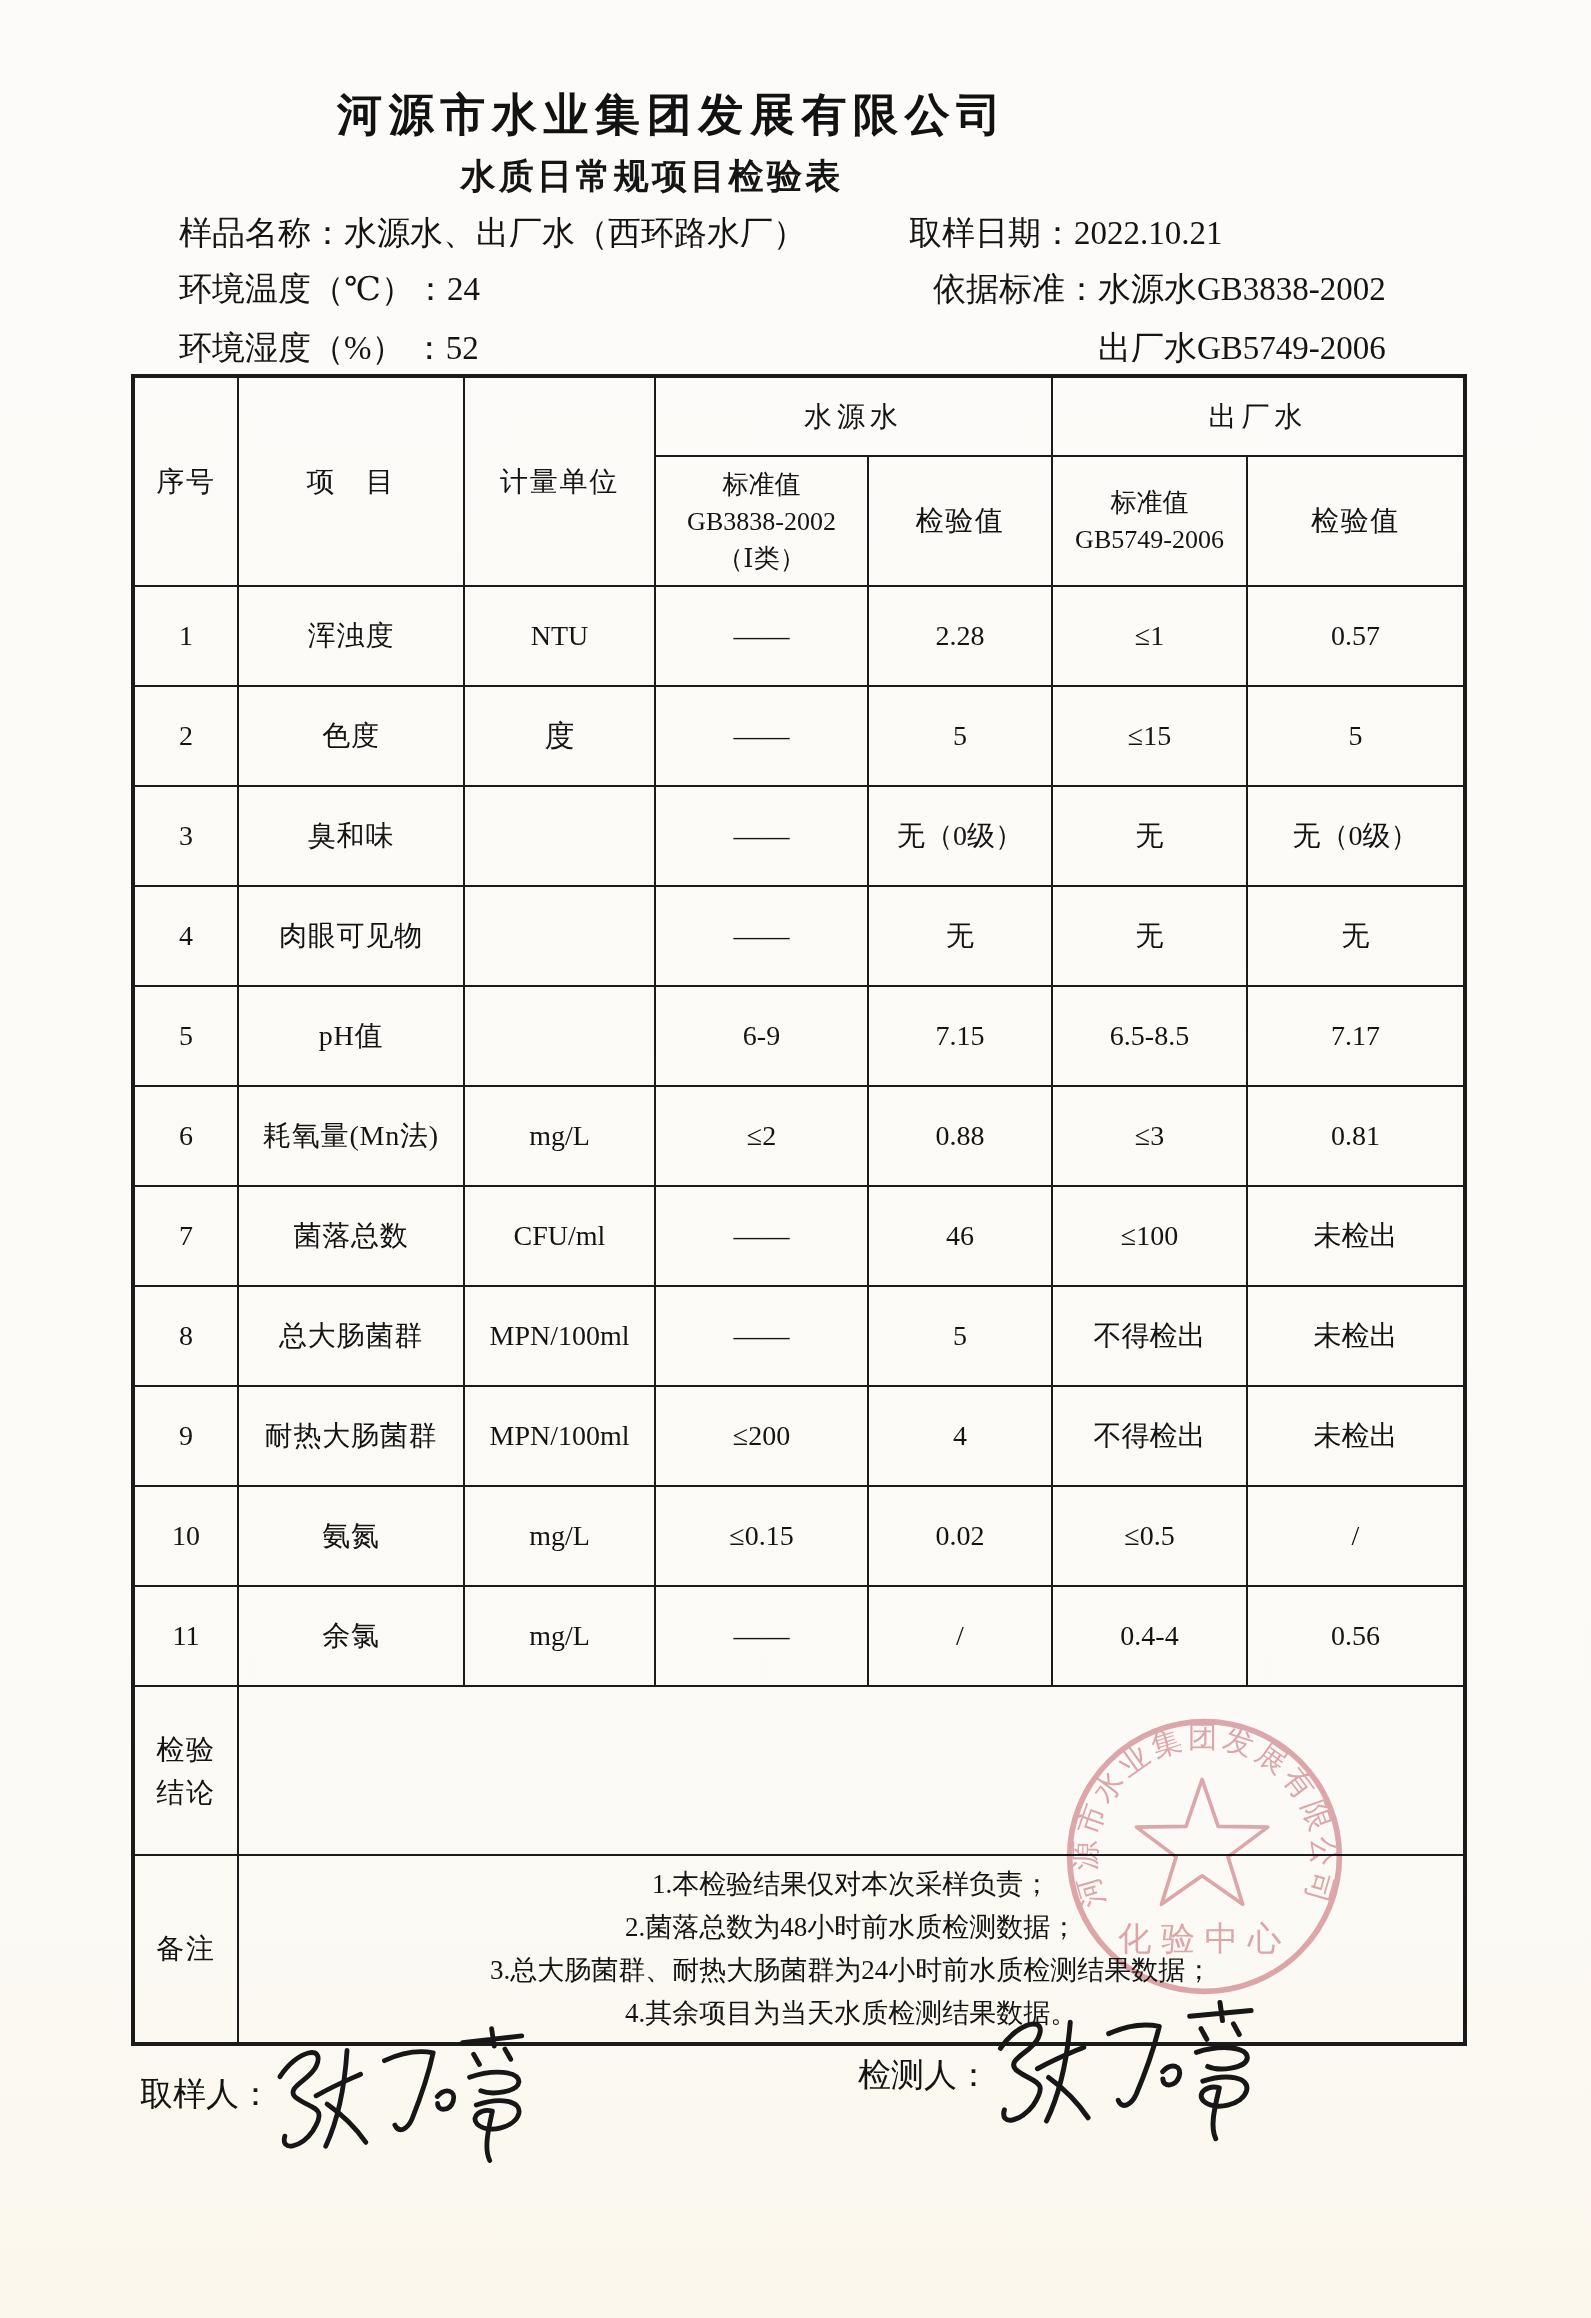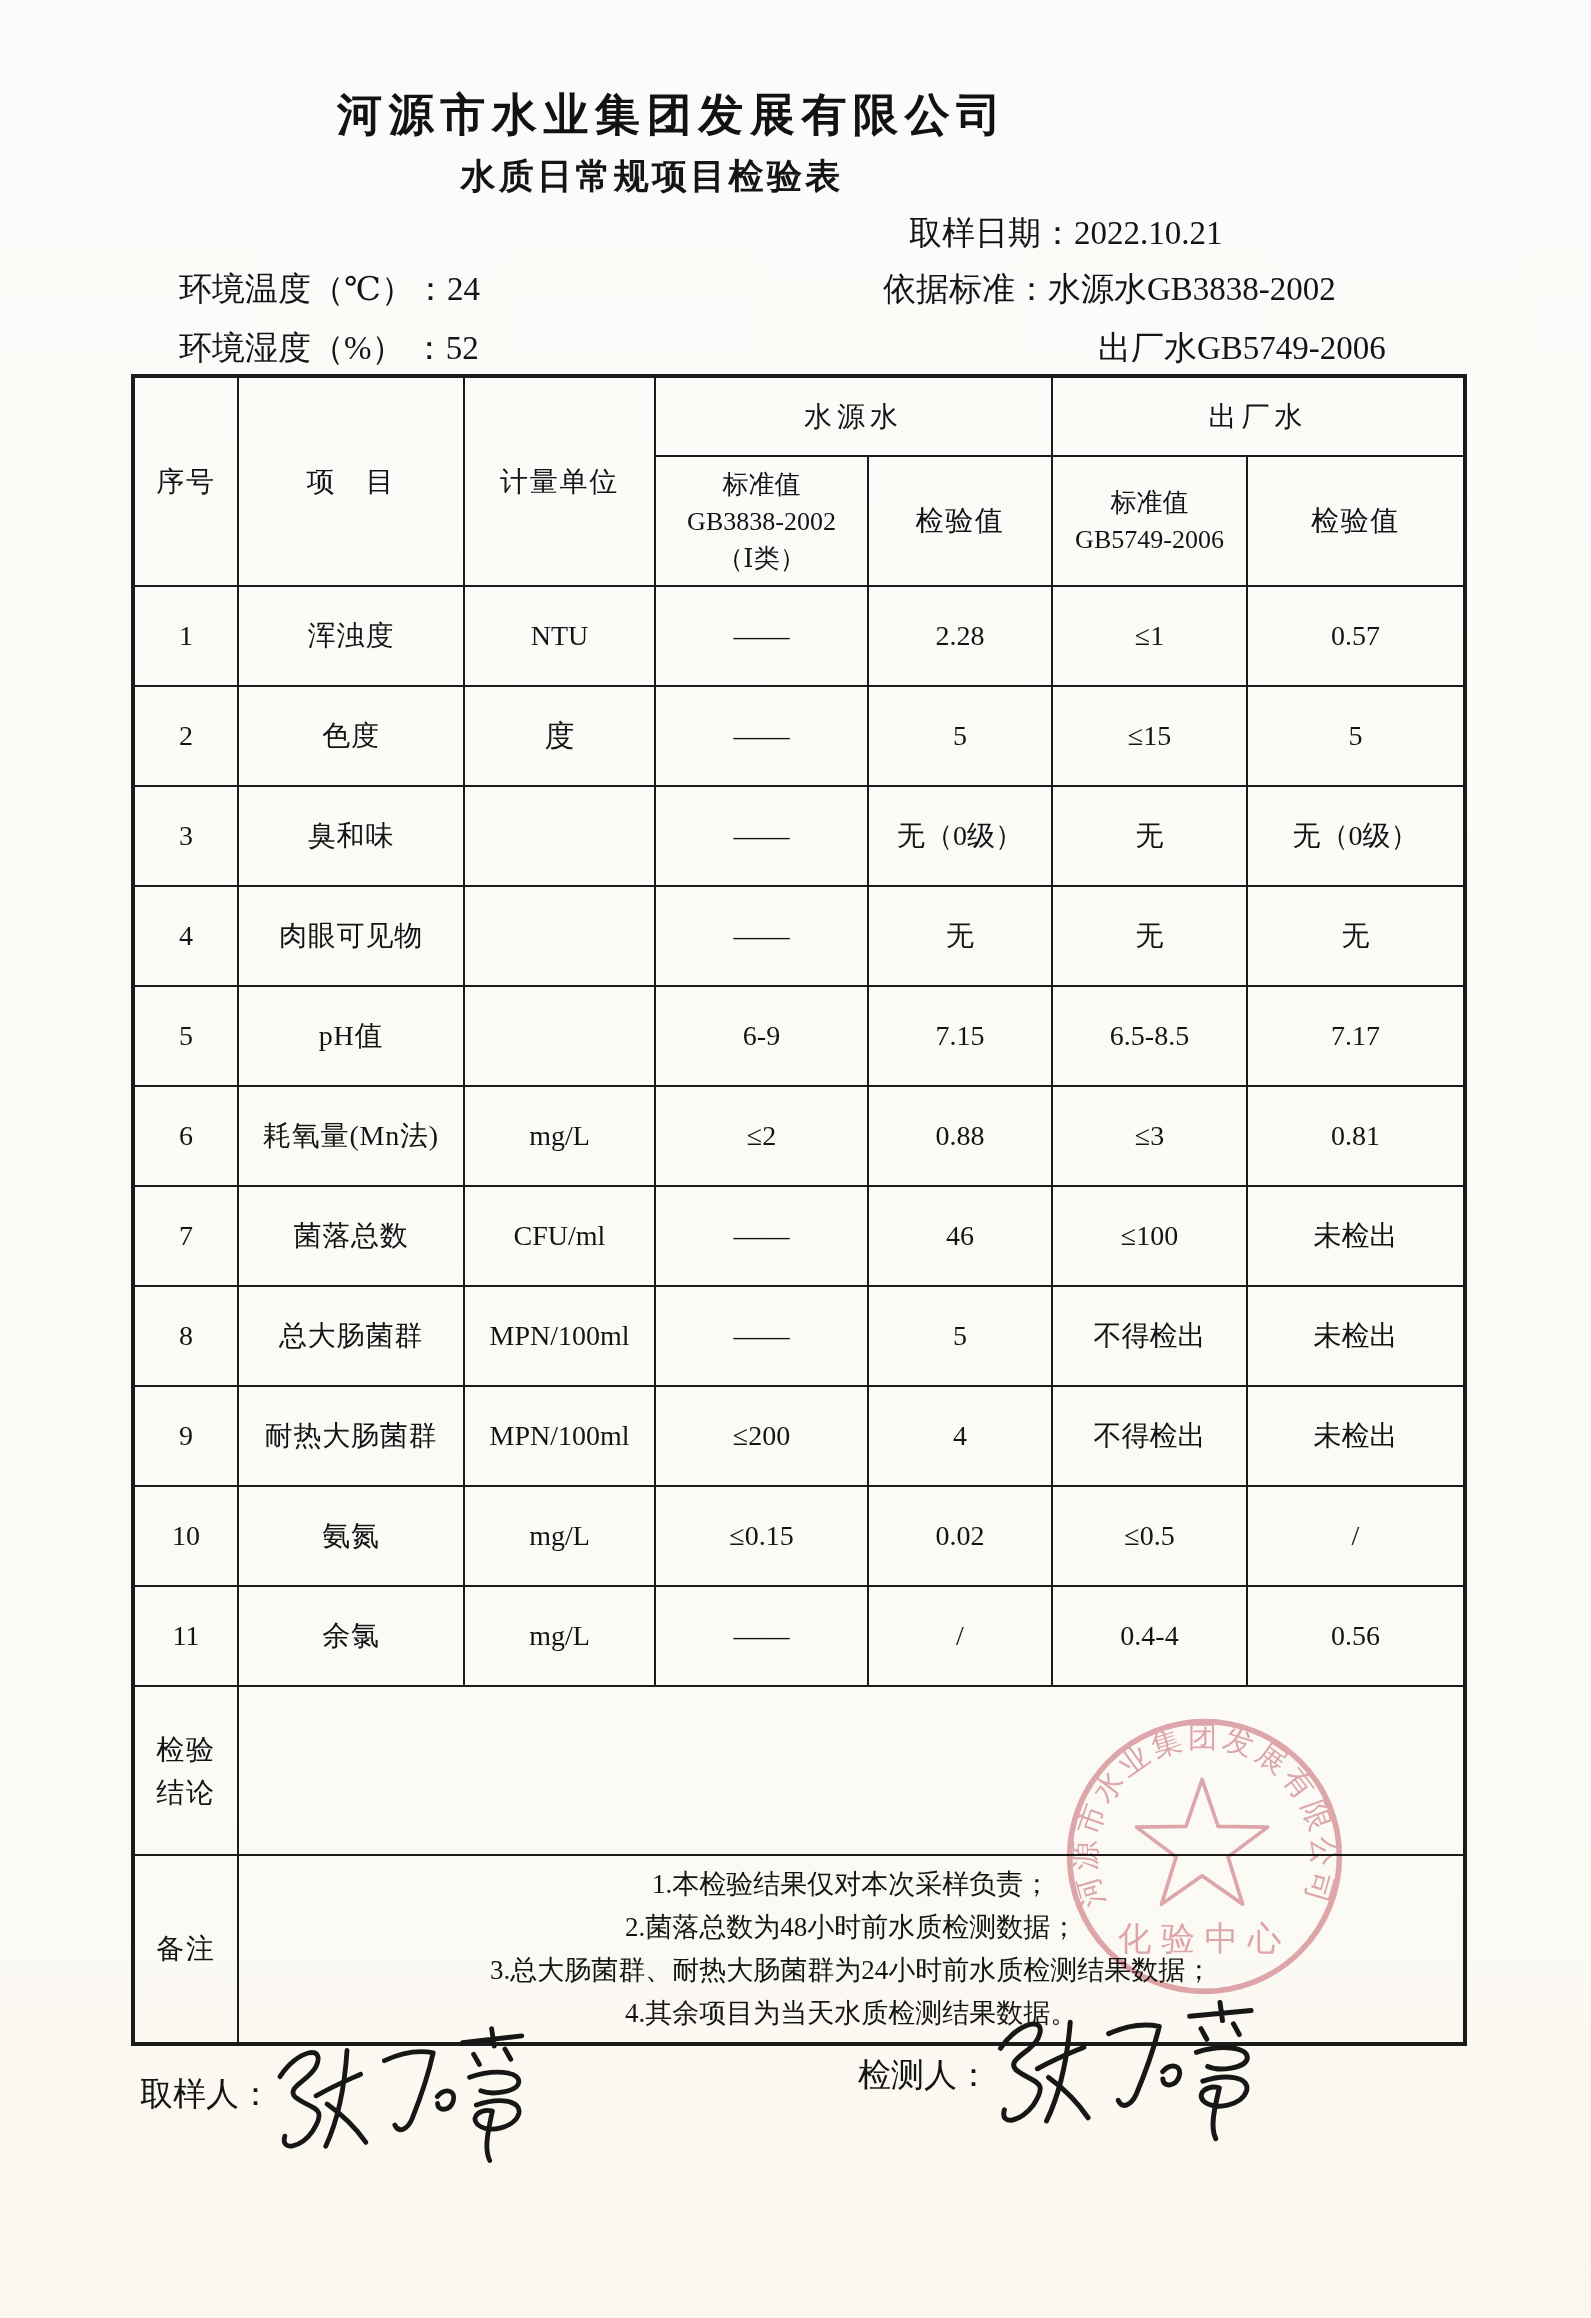--- a/index.html
+++ b/index.html
@@ -53,28 +53,31 @@
   }
 </style>
 </head>
 <body>
 
 <div class="sheet">
 
   <div class="company-title">河源市水业集团发展有限公司</div>
   <div class="form-title">水质日常规项目检验表</div>
 
+  <div class="info-line il-left" style="top:211px;">
+    <span>样品名称：</span><span>水源水、出厂水（西环路水厂）</span>
+  </div>
   <div class="info-line" style="left:909px;top:211px;">
     <span>取样日期：</span><span>2022.10.21</span>
   </div>
 
   <div class="info-line il-left" style="top:267px;">
     <span>环境温度（℃）：</span><span>24</span>
   </div>
-  <div class="info-line" style="left:883px;top:267px;">
+  <div class="info-line" style="left:933px;top:267px;">
     <span>依据标准：</span><span>水源水GB3838-2002</span>
   </div>
 
   <div class="info-line il-left" style="top:326px;">
     <span>环境湿度（%） ：</span><span>52</span>
   </div>
   <div class="info-line" style="left:1098px;top:326px;">
     <span>出厂水GB5749-2006</span>
   </div>
 

